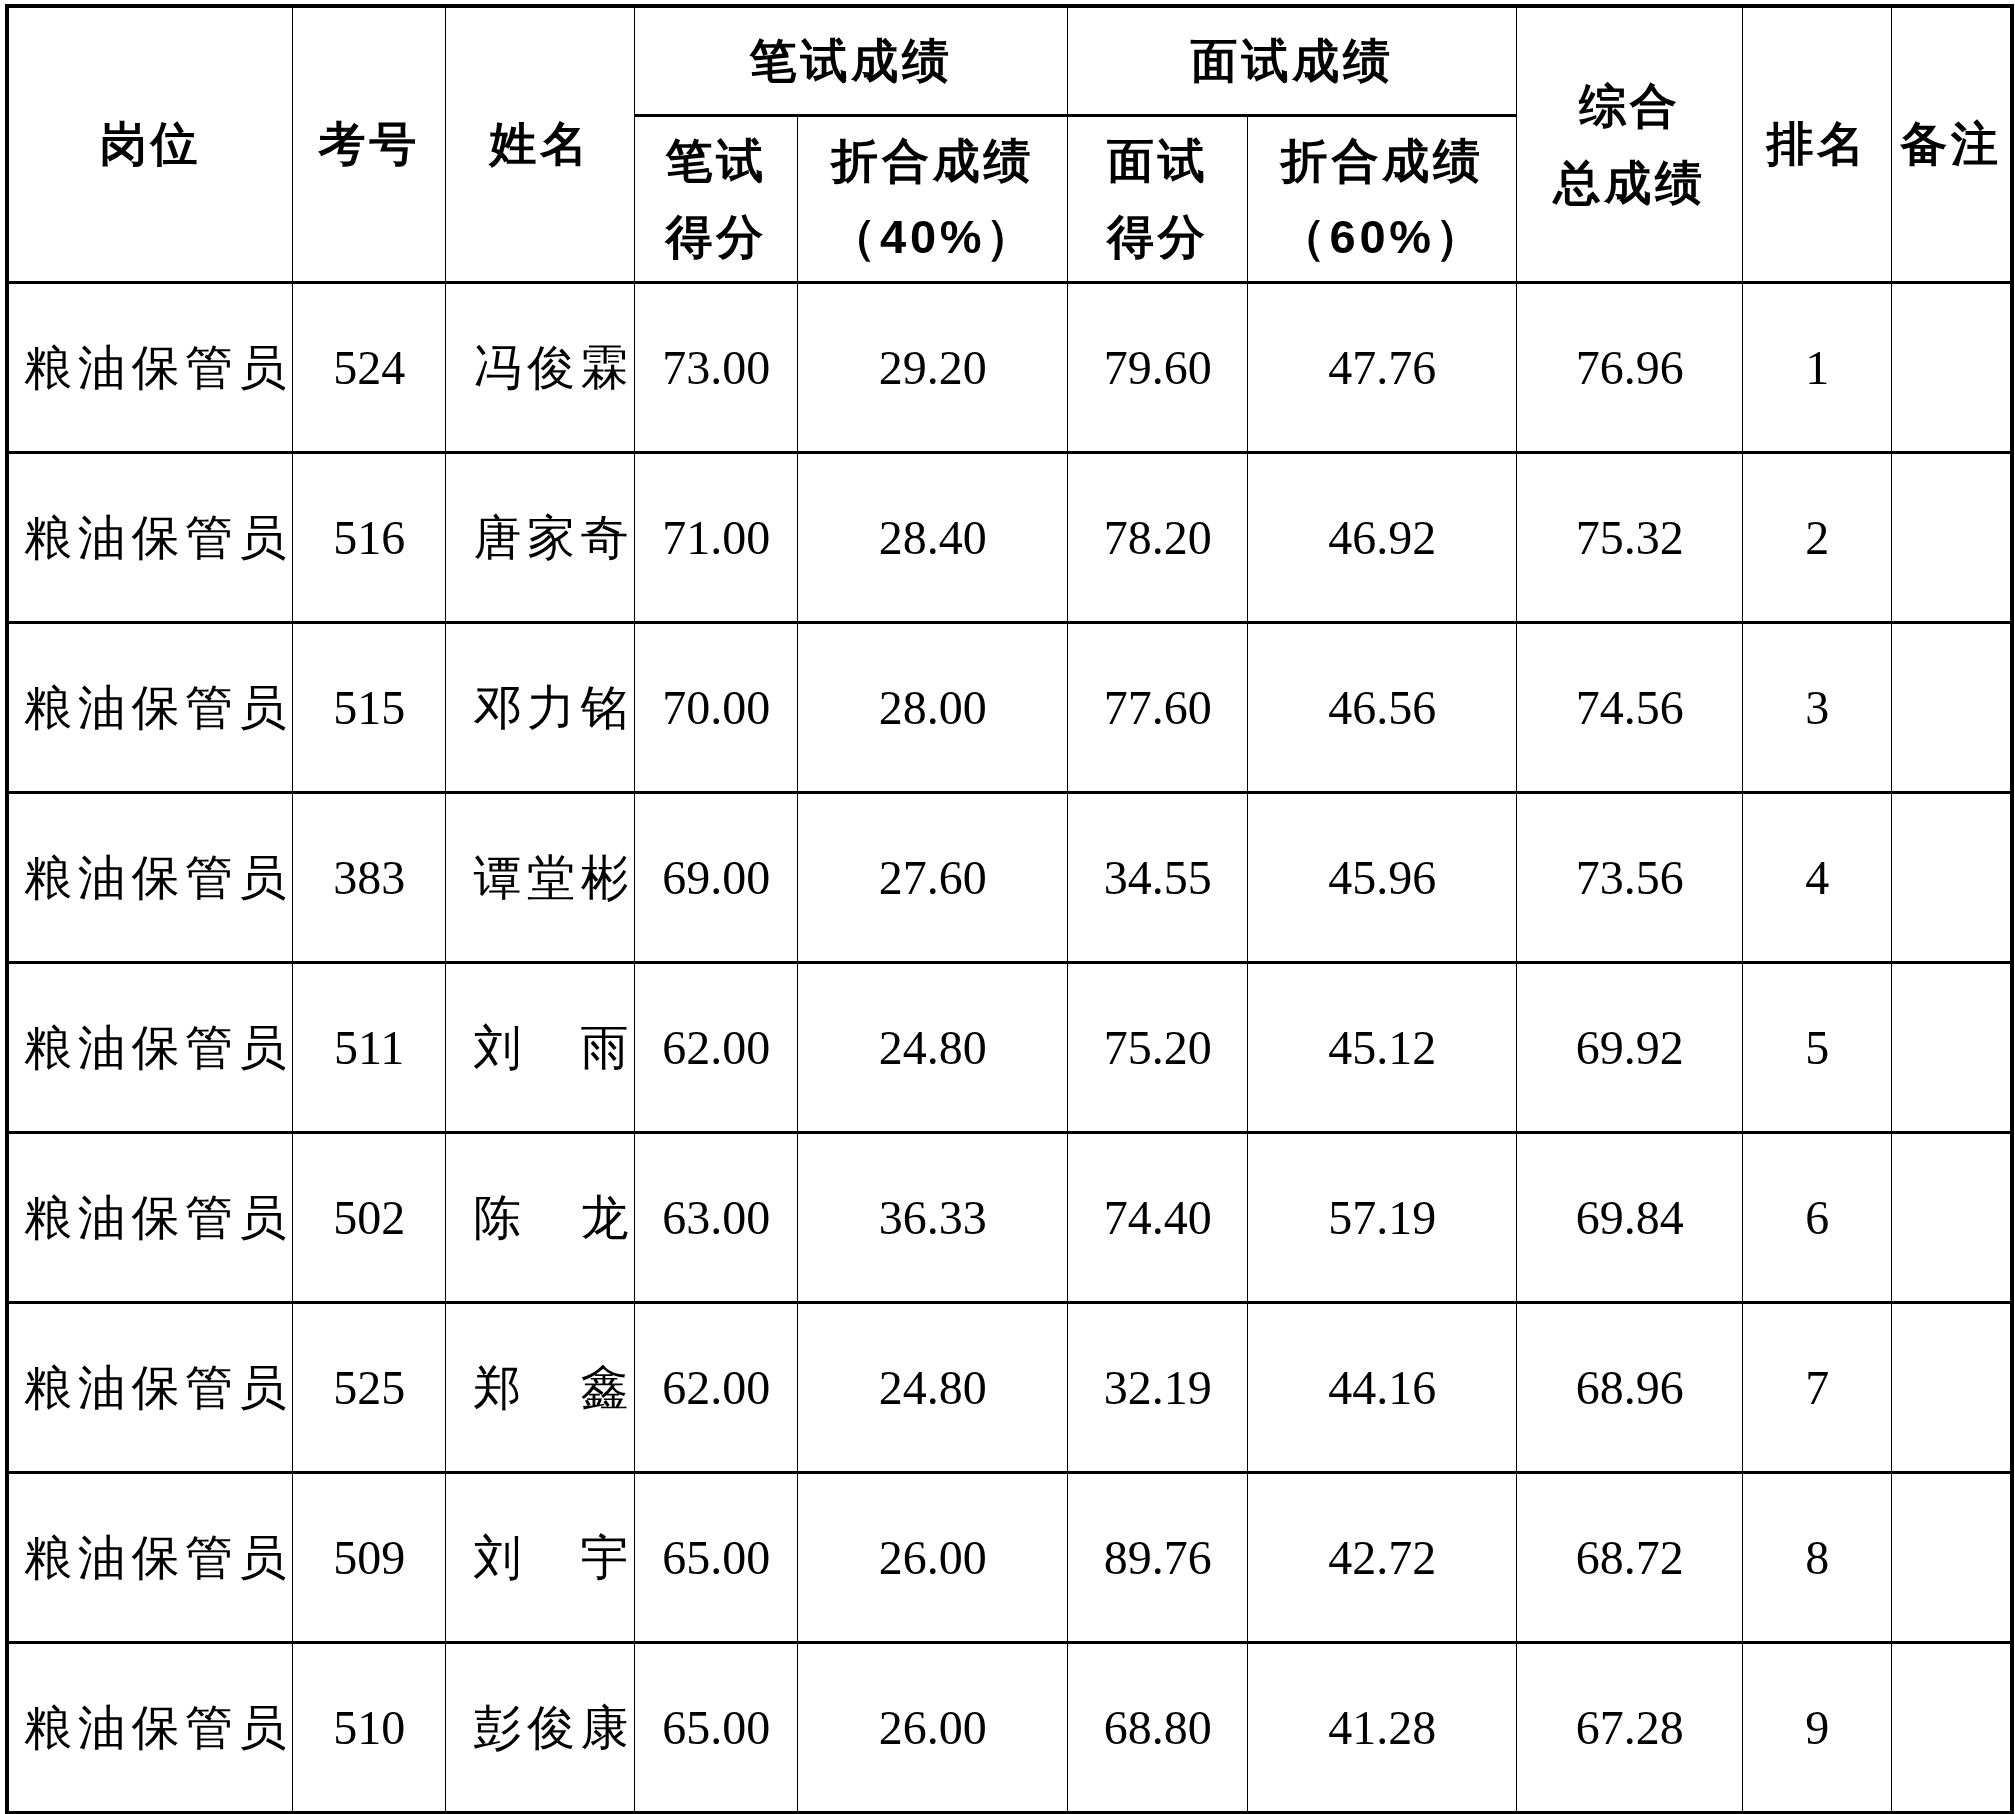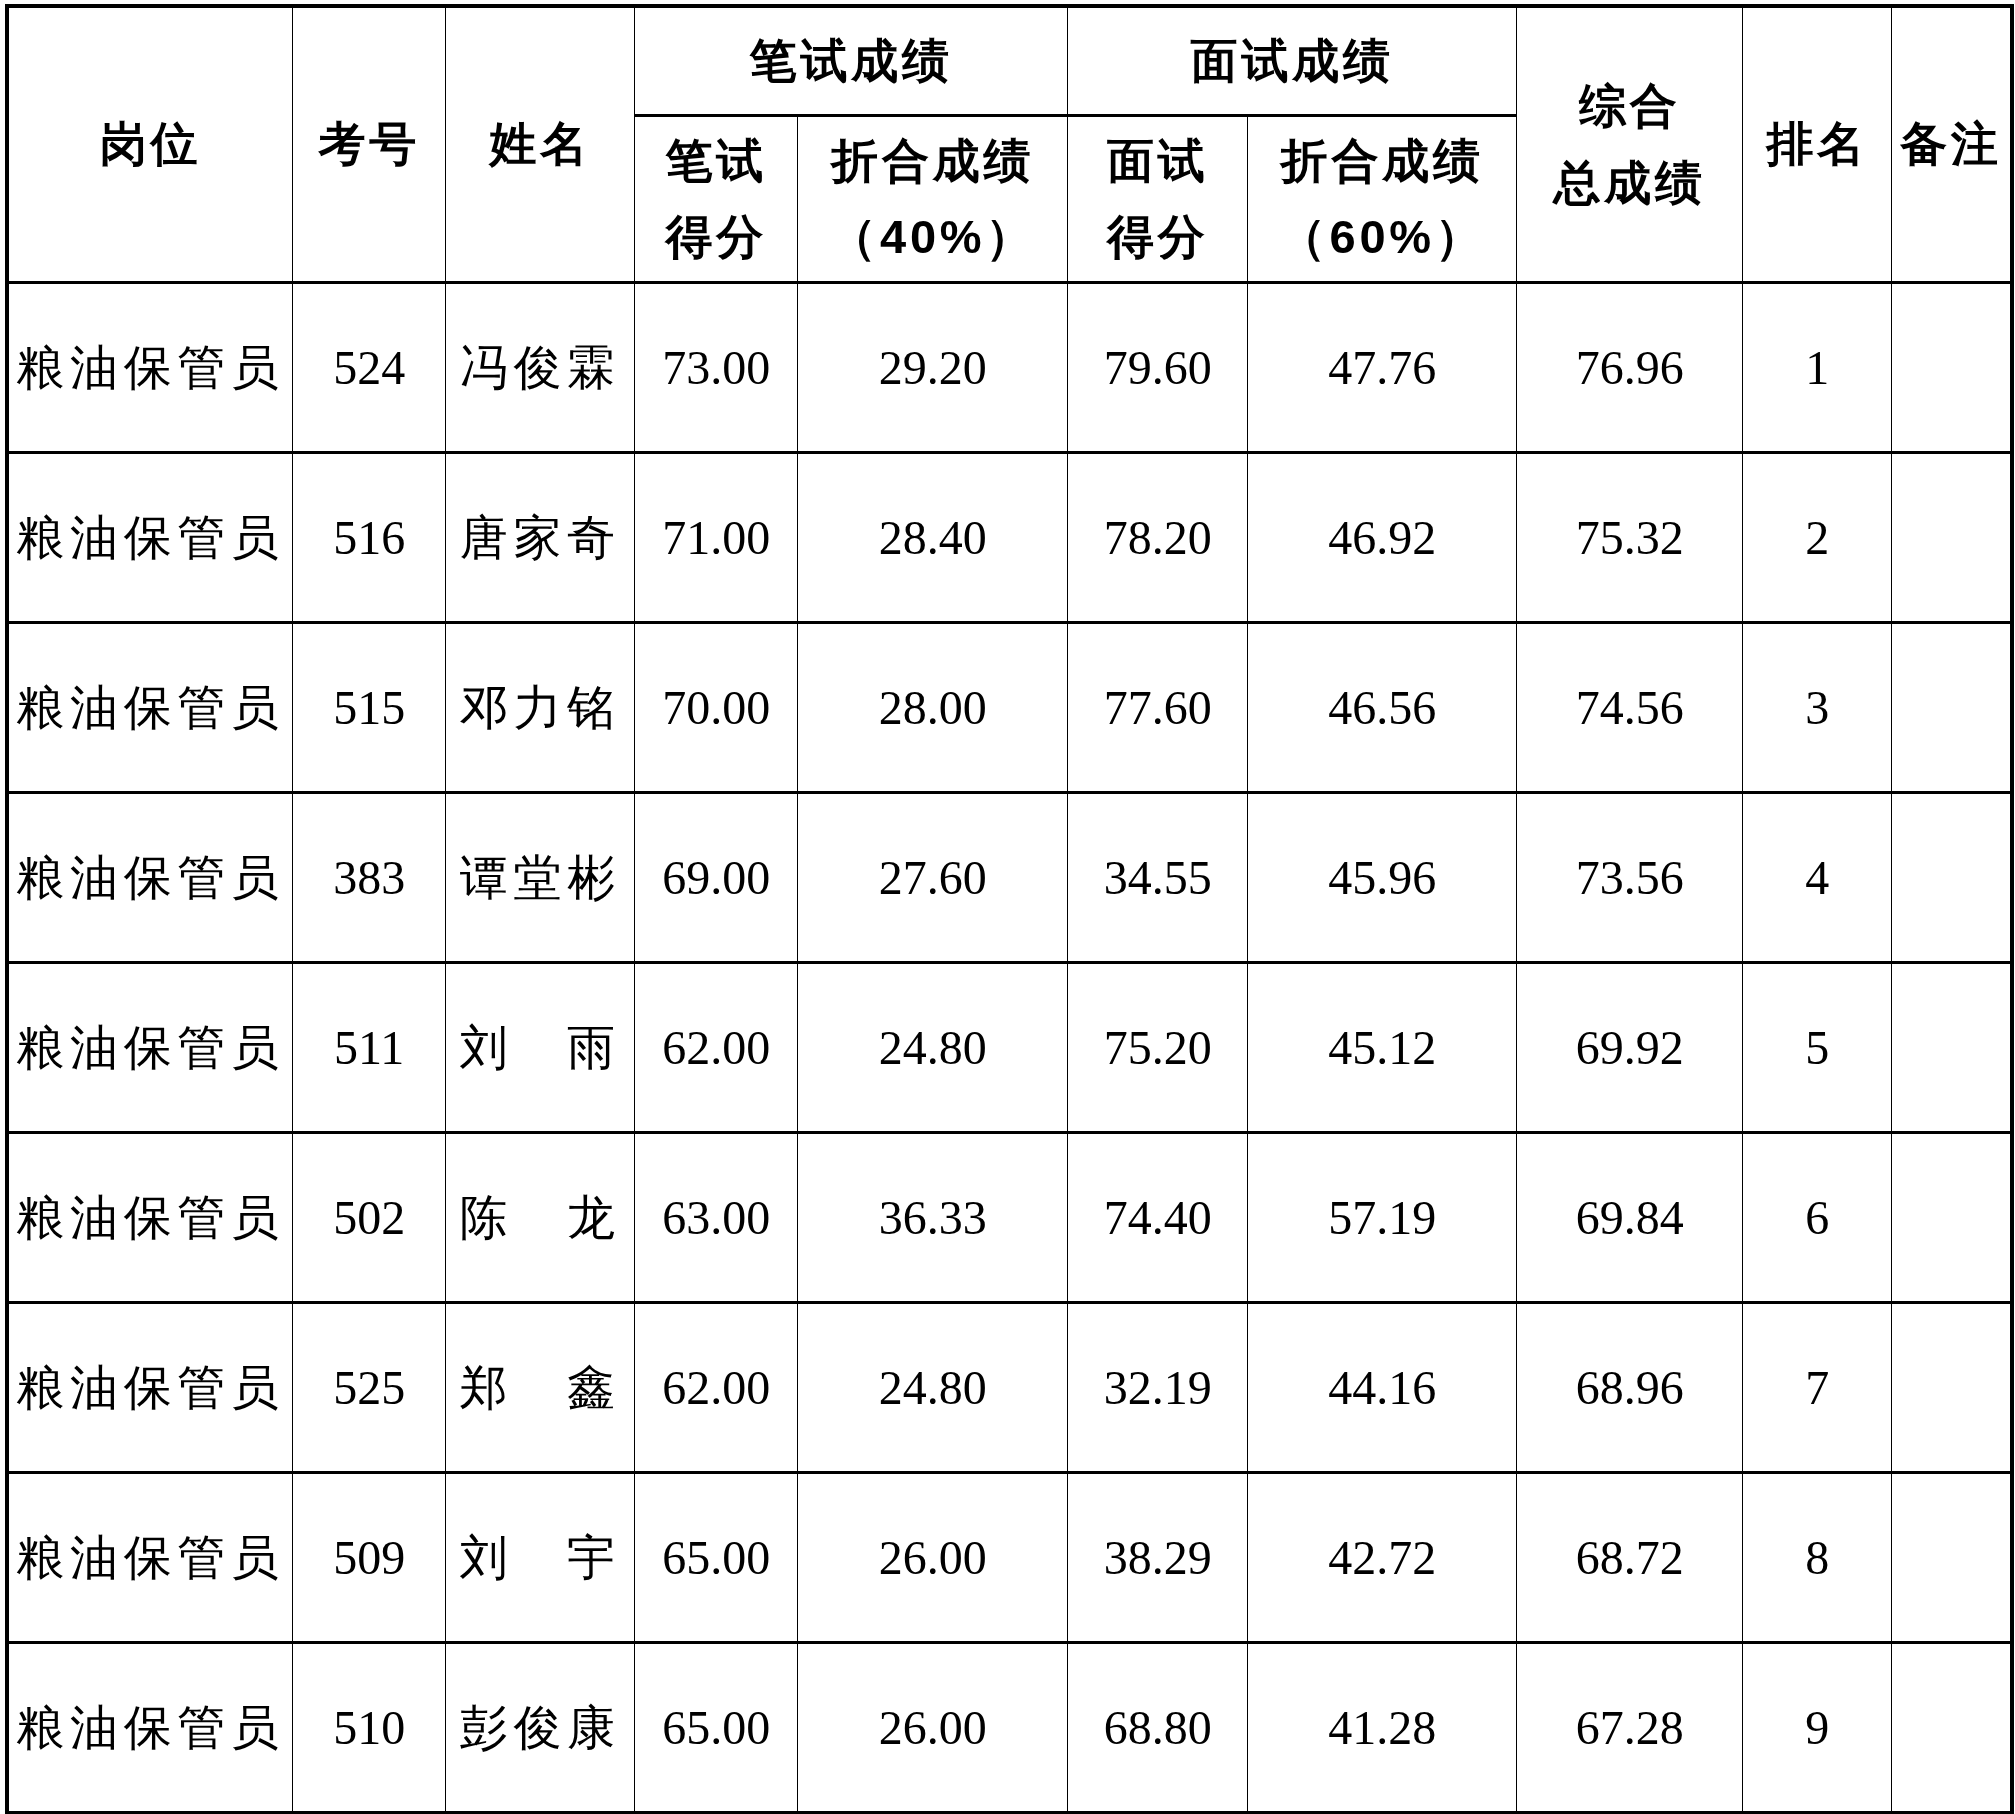--- a/index.html
+++ b/index.html
@@ -42,20 +42,21 @@
     letter-spacing: 3.8px;
     white-space: pre-line;
     line-height: 1.62;
   }
   td {
     font-size: 48px;
     line-height: 1.2;
   }
   td.zh {
     letter-spacing: 5.6px;
+    text-align: right;
   }
   td.num {
     letter-spacing: 0;
   }
   tr.group-row { height: 110px; }
   tr.sub-row   { height: 167px; }
   tr.data-row  { height: 170px; }
 </style>
 </head>
 <body>
@@ -179,21 +180,21 @@
       <td class="num">68.96</td>
       <td class="num">7</td>
       <td class="num"></td>
     </tr>
     <tr class="data-row">
       <td class="zh">粮油保管员</td>
       <td class="num">509</td>
       <td class="zh">刘　宇</td>
       <td class="num">65.00</td>
       <td class="num">26.00</td>
-      <td class="num">38.29</td>
+      <td class="num">89.76</td>
       <td class="num">42.72</td>
       <td class="num">68.72</td>
       <td class="num">8</td>
       <td class="num"></td>
     </tr>
     <tr class="data-row">
       <td class="zh">粮油保管员</td>
       <td class="num">510</td>
       <td class="zh">彭俊康</td>
       <td class="num">65.00</td>

